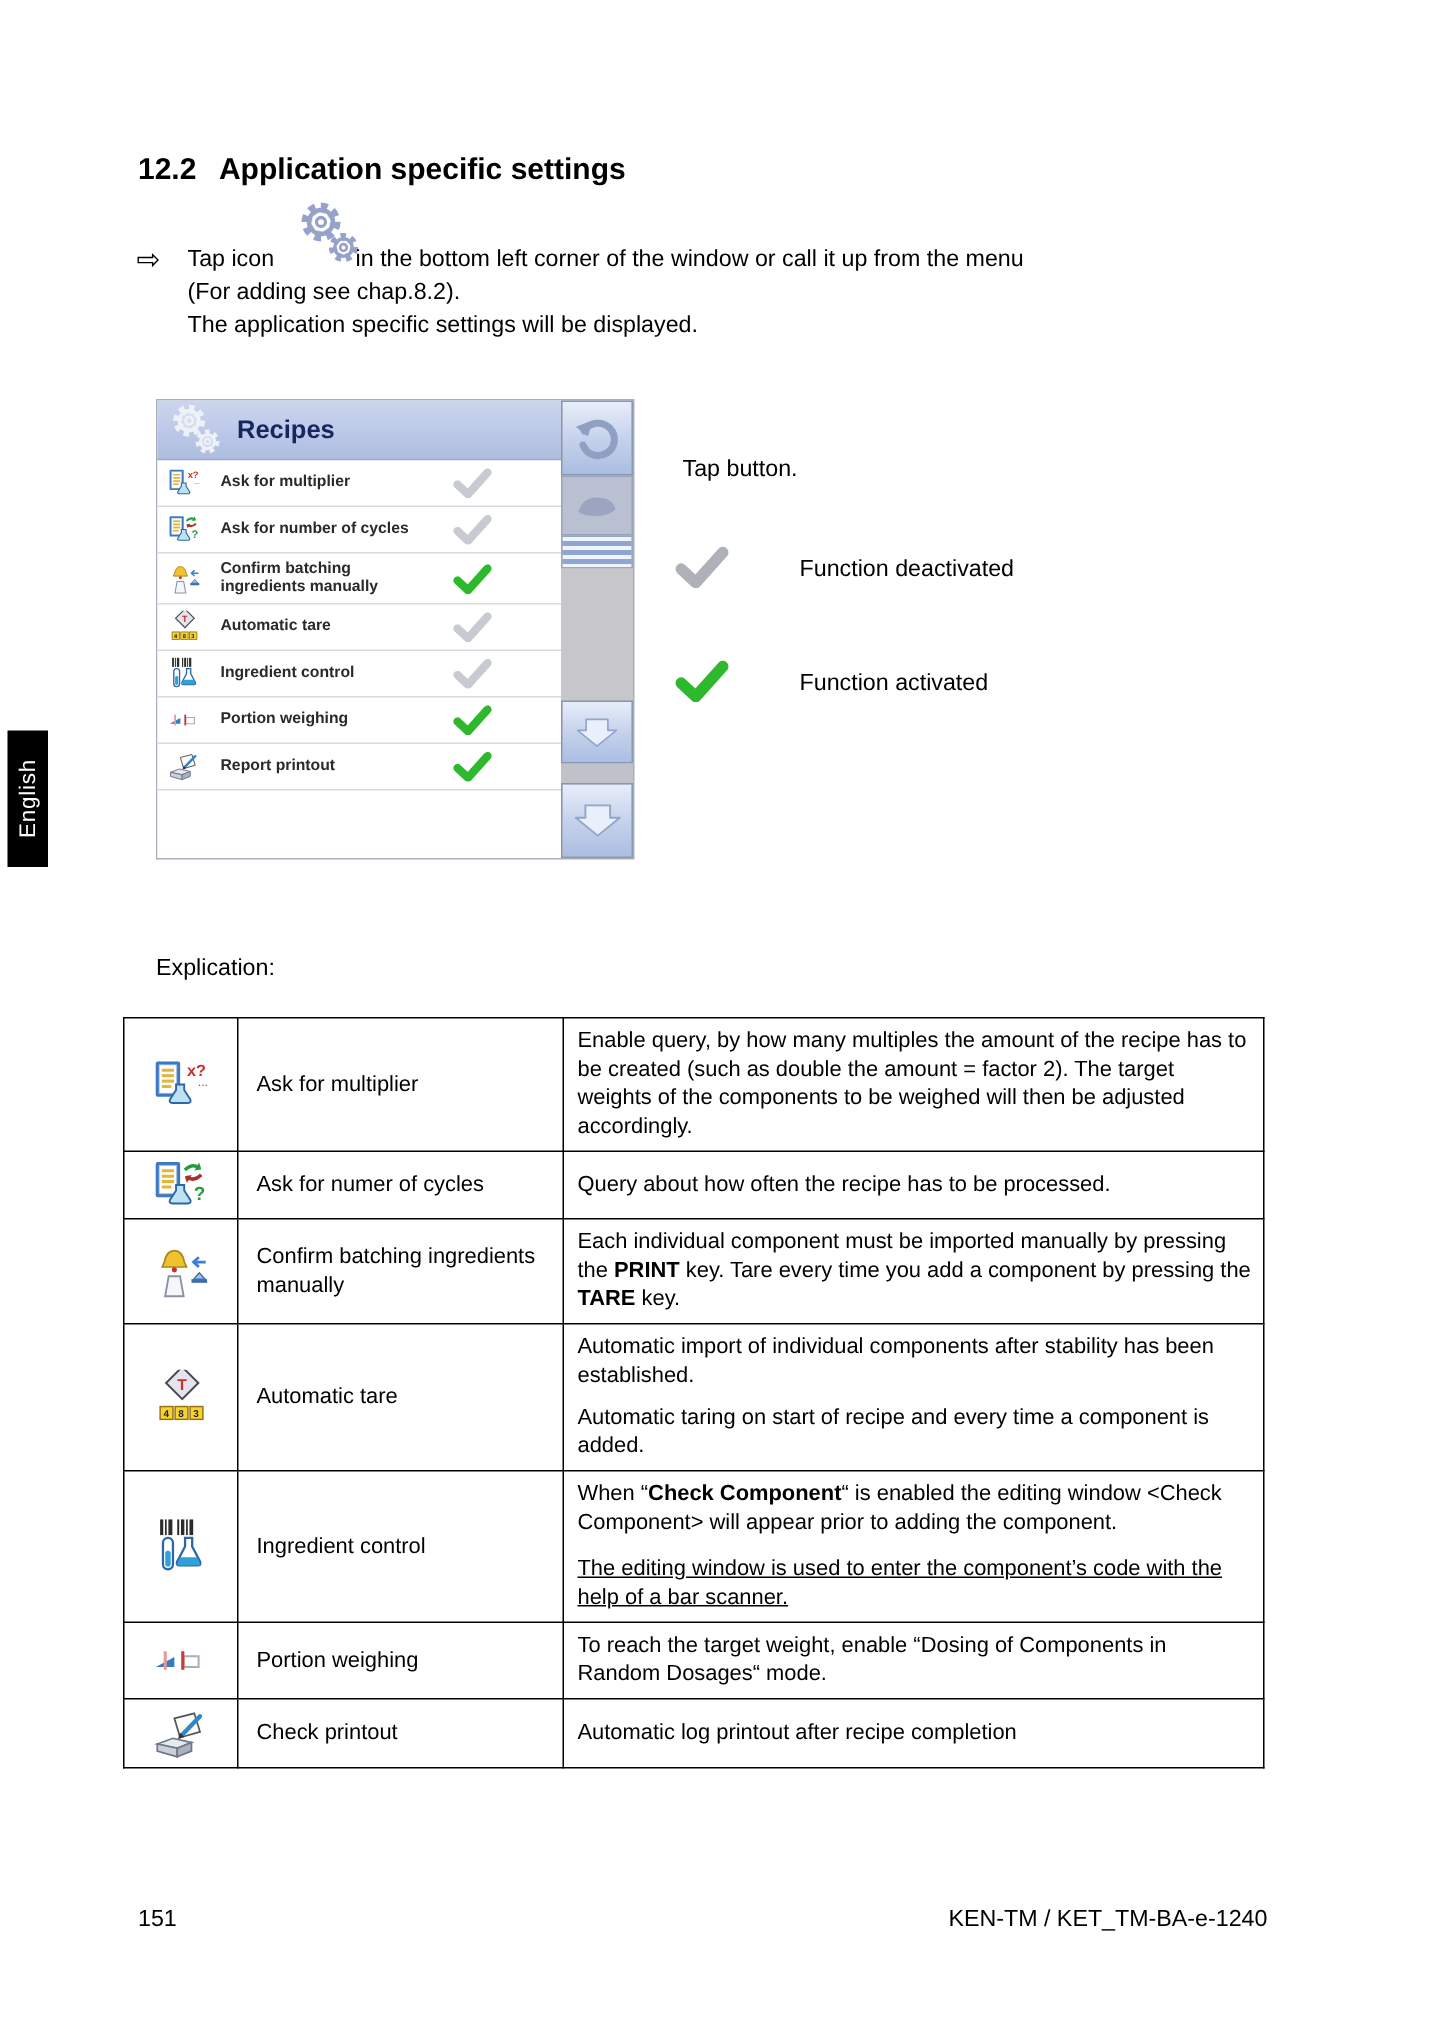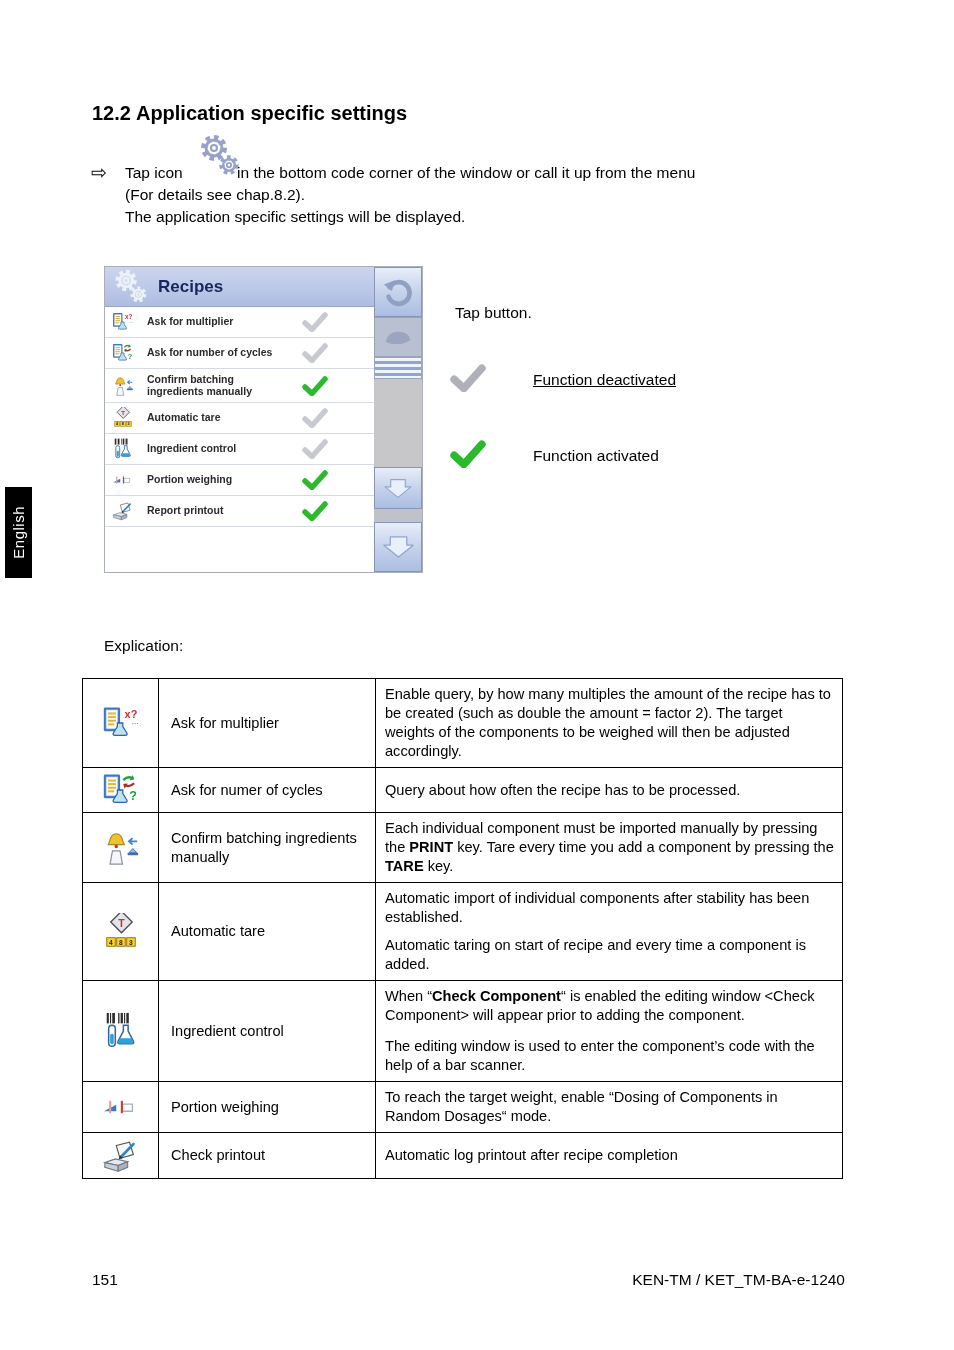--- a/index.html
+++ b/index.html
@@ -9,21 +9,21 @@
     font-family: "Liberation Sans", sans-serif; color: #000; overflow: hidden;
   }
   
   .lang-tab {
     position: absolute; left: 5px; top: 487px; width: 27px; height: 91px;
     background: #000; color: #fff; display: flex; align-items: center; justify-content: center;
   }
   .lang-tab span { writing-mode: vertical-rl; transform: rotate(180deg); font-size: 15px; letter-spacing: .5px; }
   
   .title { position: absolute; left: 92px; top: 102px; font-size: 20px; font-weight: bold; }
-  .title .sec-num { margin-right: 5px; }
+  .title .sec-num { margin-right: 15px; }
   
   .intro-gears { position: absolute; left: 198px; top: 134px; width: 44px; height: 44px; color: #96a2c9; }
   .intro-arrow { position: absolute; left: 91px; top: 161px; font-size: 19px; }
   .intro { position: absolute; left: 125px; top: 162px; width: 720px; font-size: 15.5px; line-height: 22px; }
   .icon-gap { display: inline-block; width: 50px; }
   
   .dialog {
     position: absolute; left: 104px; top: 266px; width: 319px; height: 307px;
     border: 1px solid #a9aeb8; display: flex; background: #fff;
   }
@@ -59,35 +59,35 @@
   .side-gap { height: 13px; background: #bfc2c8; }
   .side-btn.down2 { height: 50px; }
   .side-btn.down2 svg { width: 33px; height: 24px; color: #e9effb; }
   
   .legend-tap { position: absolute; left: 455px; top: 304px; font-size: 15.5px; }
   .legend-check { position: absolute; width: 36px; height: 28px; }
   .legend-check.off { left: 450px; top: 364px; color: #aeb2b8; }
   .legend-check.on  { left: 450px; top: 440px; color: #2db82d; }
   .legend-check svg { width: 36px; height: 28px; }
   .legend-label { position: absolute; left: 533px; font-size: 15.5px; }
-  .legend-label.off { top: 371px; text-decoration: underline; }
+  .legend-label.off { top: 371px; }
   .legend-label.on  { top: 447px; }
   
   .explication { position: absolute; left: 104px; top: 637px; font-size: 15.5px; }
   .xtable-wrap { position: absolute; left: 82px; top: 678px; width: 760px; }
   table.xtable { width: 100%; border-collapse: collapse; table-layout: fixed; }
   table.xtable td { border: 1.6px solid #000; vertical-align: middle; }
   col.c1 { width: 76px; } col.c2 { width: 217px; } col.c3 { width: 467px; }
   td.ic { text-align: center; }
   td.ic svg { width: 38px; height: 38px; vertical-align: middle; }
   td.nm { padding: 4px 8px 4px 12px; font-size: 14.6px; line-height: 19px; }
   td.ds { padding: 6px 8px 6px 9px; font-size: 14.6px; line-height: 19px; vertical-align: top; }
   td.ds p { margin: 0 0 9px 0; }
   td.ds p:last-child { margin-bottom: 0; }
-  td.ds p.tight { margin-top: 0; }
+  td.ds p.tight { margin-top: 0; text-decoration: underline; }
   tr.r1 { height: 89px; } tr.r2 { height: 45px; } tr.r3 { height: 66px; }
   tr.r4 { height: 87px; } tr.r5 { height: 95px; } tr.r6 { height: 47px; } tr.r7 { height: 46px; }
   
   .footer-page { position: absolute; left: 92px; top: 1271px; font-size: 15.5px; }
   .footer-doc { position: absolute; right: 109px; top: 1271px; font-size: 15.5px; }
   .symdefs { position: absolute; width: 0; height: 0; overflow: hidden; }
 </style>
 </head>
 <body>
 
@@ -207,22 +207,22 @@
 
   <h1 class="title">
     <span class="sec-num">12.2</span><span>Application specific settings</span>
   </h1>
 
   <svg class="intro-gears">
       <use href="#sym-gears"></use>
     </svg>
   <div class="intro-arrow">⇨</div>
   <div class="intro">
-    <div><span>Tap icon </span><span class="icon-gap"></span><span>in the bottom code corner of the window or call it up from the menu</span></div>
-    <div>(For details see chap.8.2).</div>
+    <div><span>Tap icon </span><span class="icon-gap"></span><span>in the bottom left corner of the window or call it up from the menu</span></div>
+    <div>(For adding see chap.8.2).</div>
     <div>The application specific settings will be displayed.</div>
   </div>
 
   <div class="dialog">
     <div class="dlg-main">
       <div class="dlg-header">
         <svg class="hdr-gears">
             <use href="#sym-gears"></use>
           </svg>
         <span class="dlg-title">Recipes</span>

